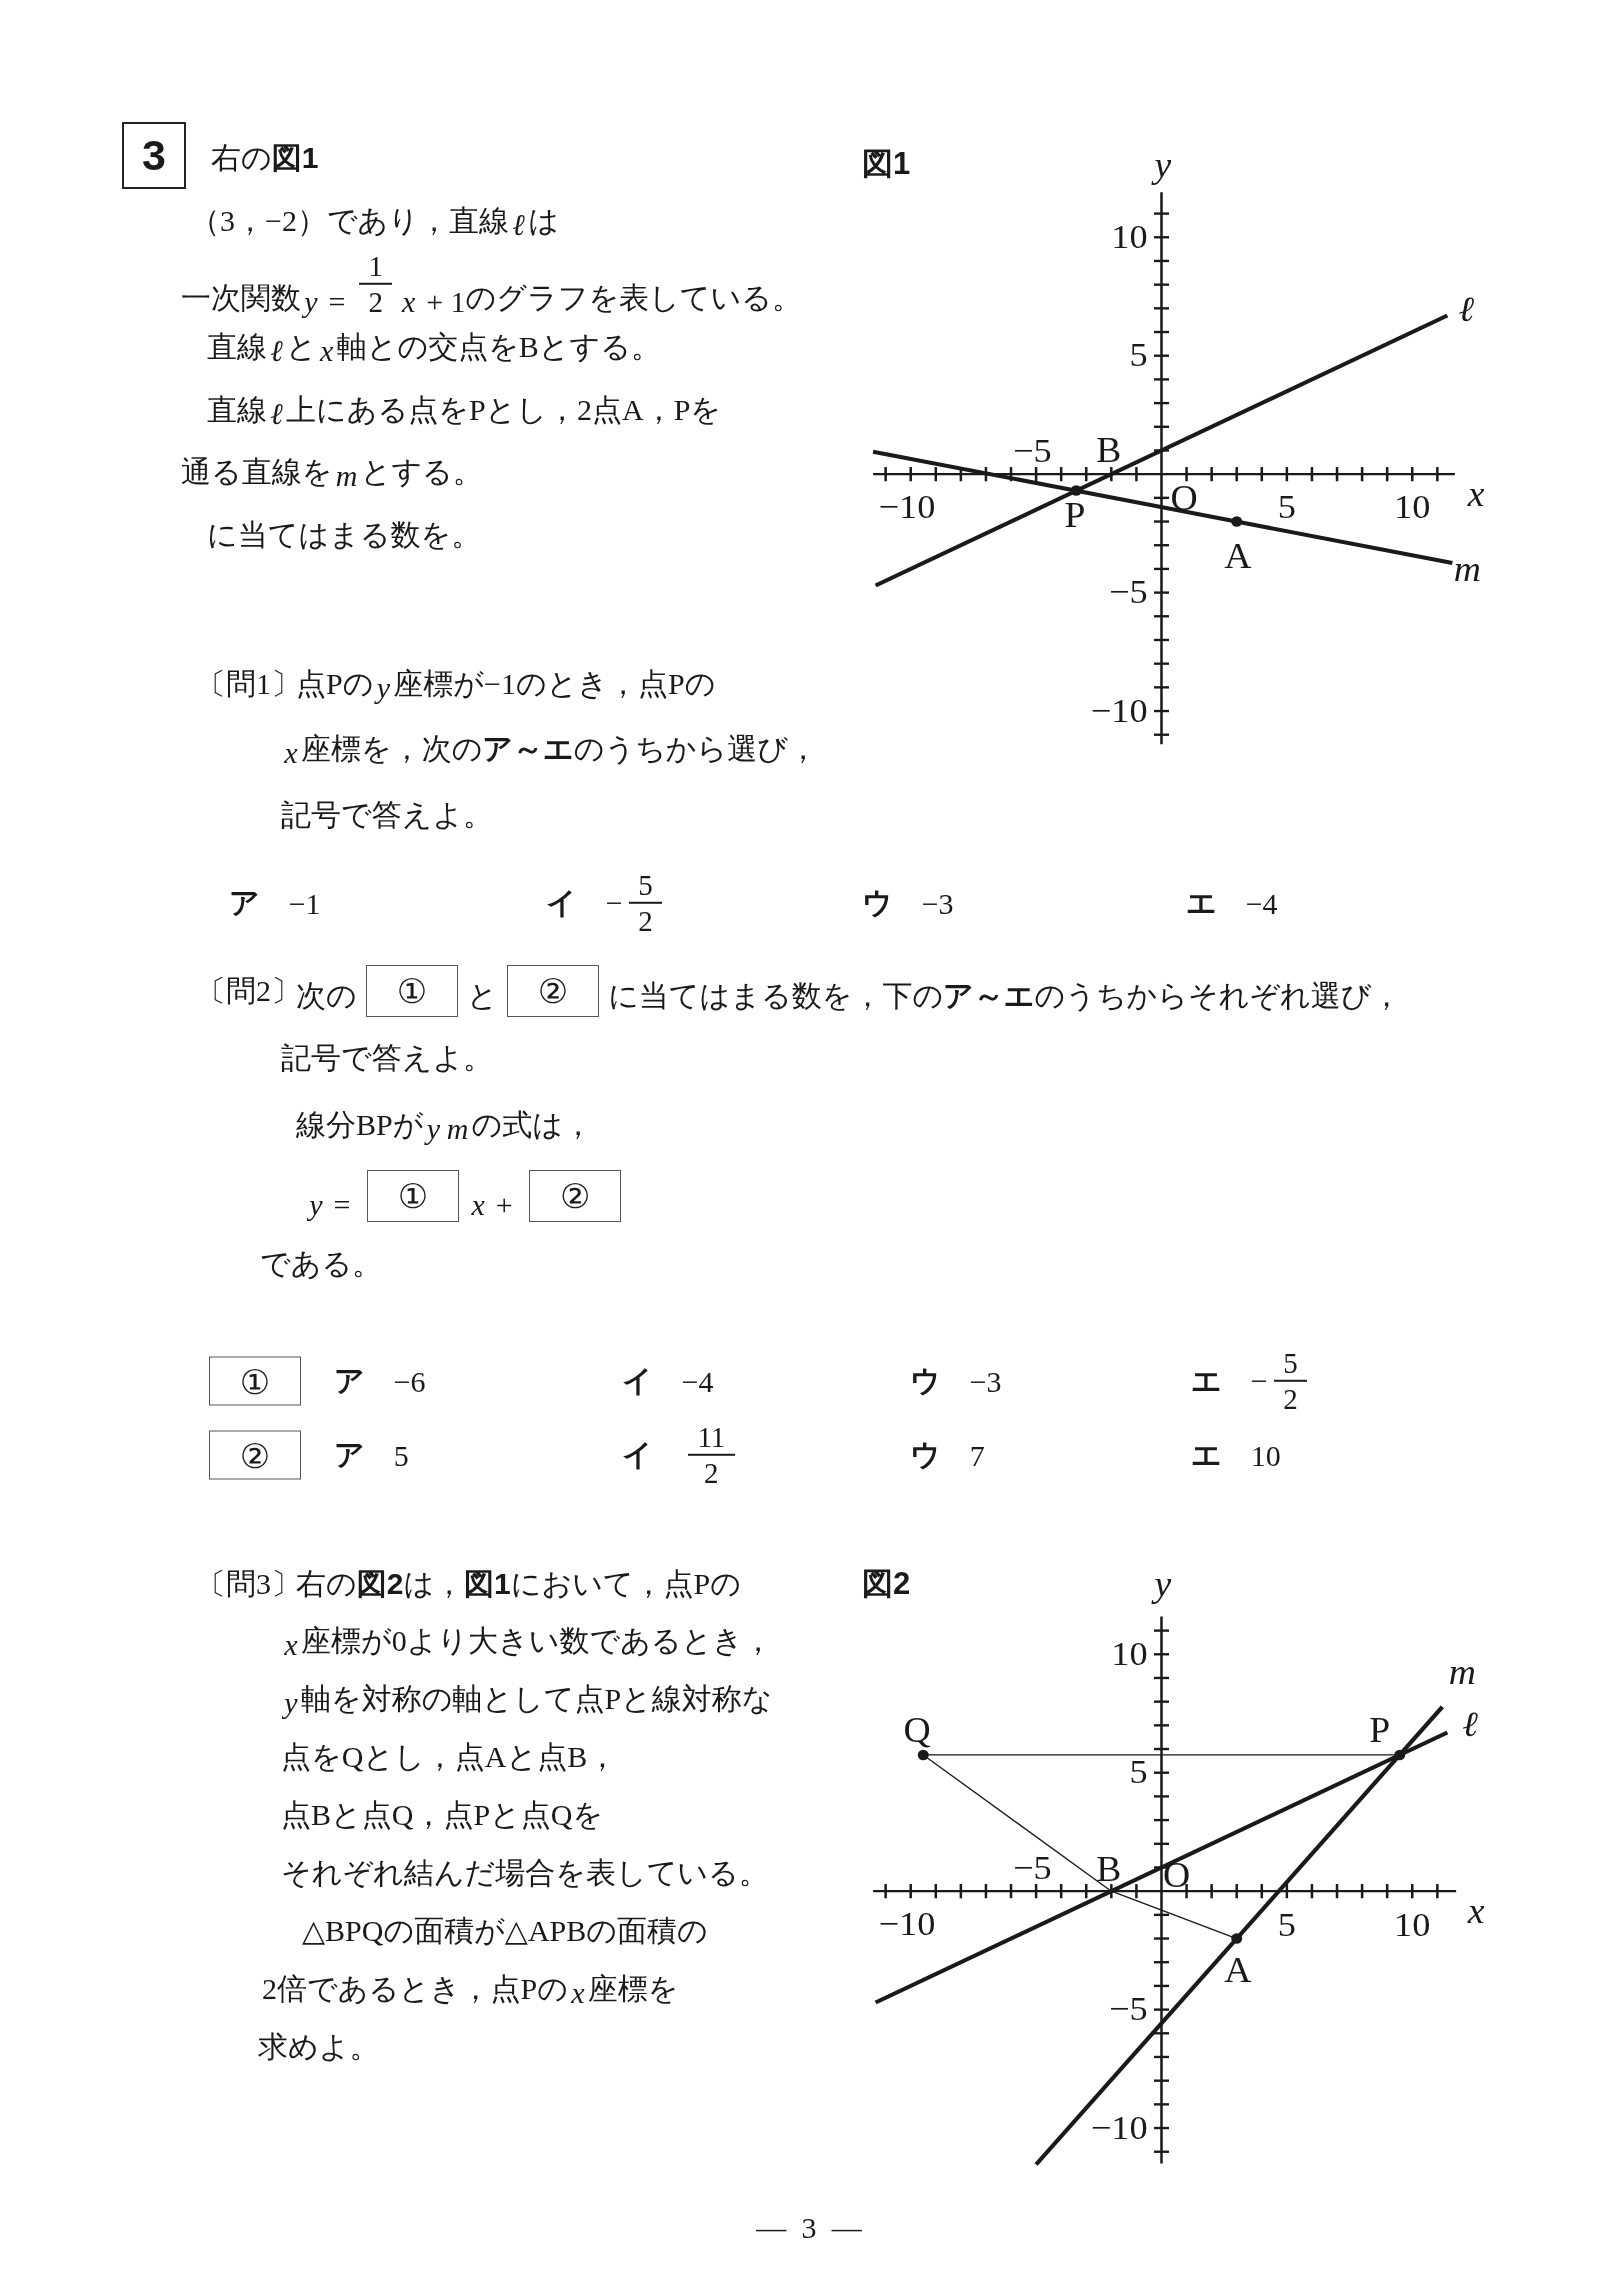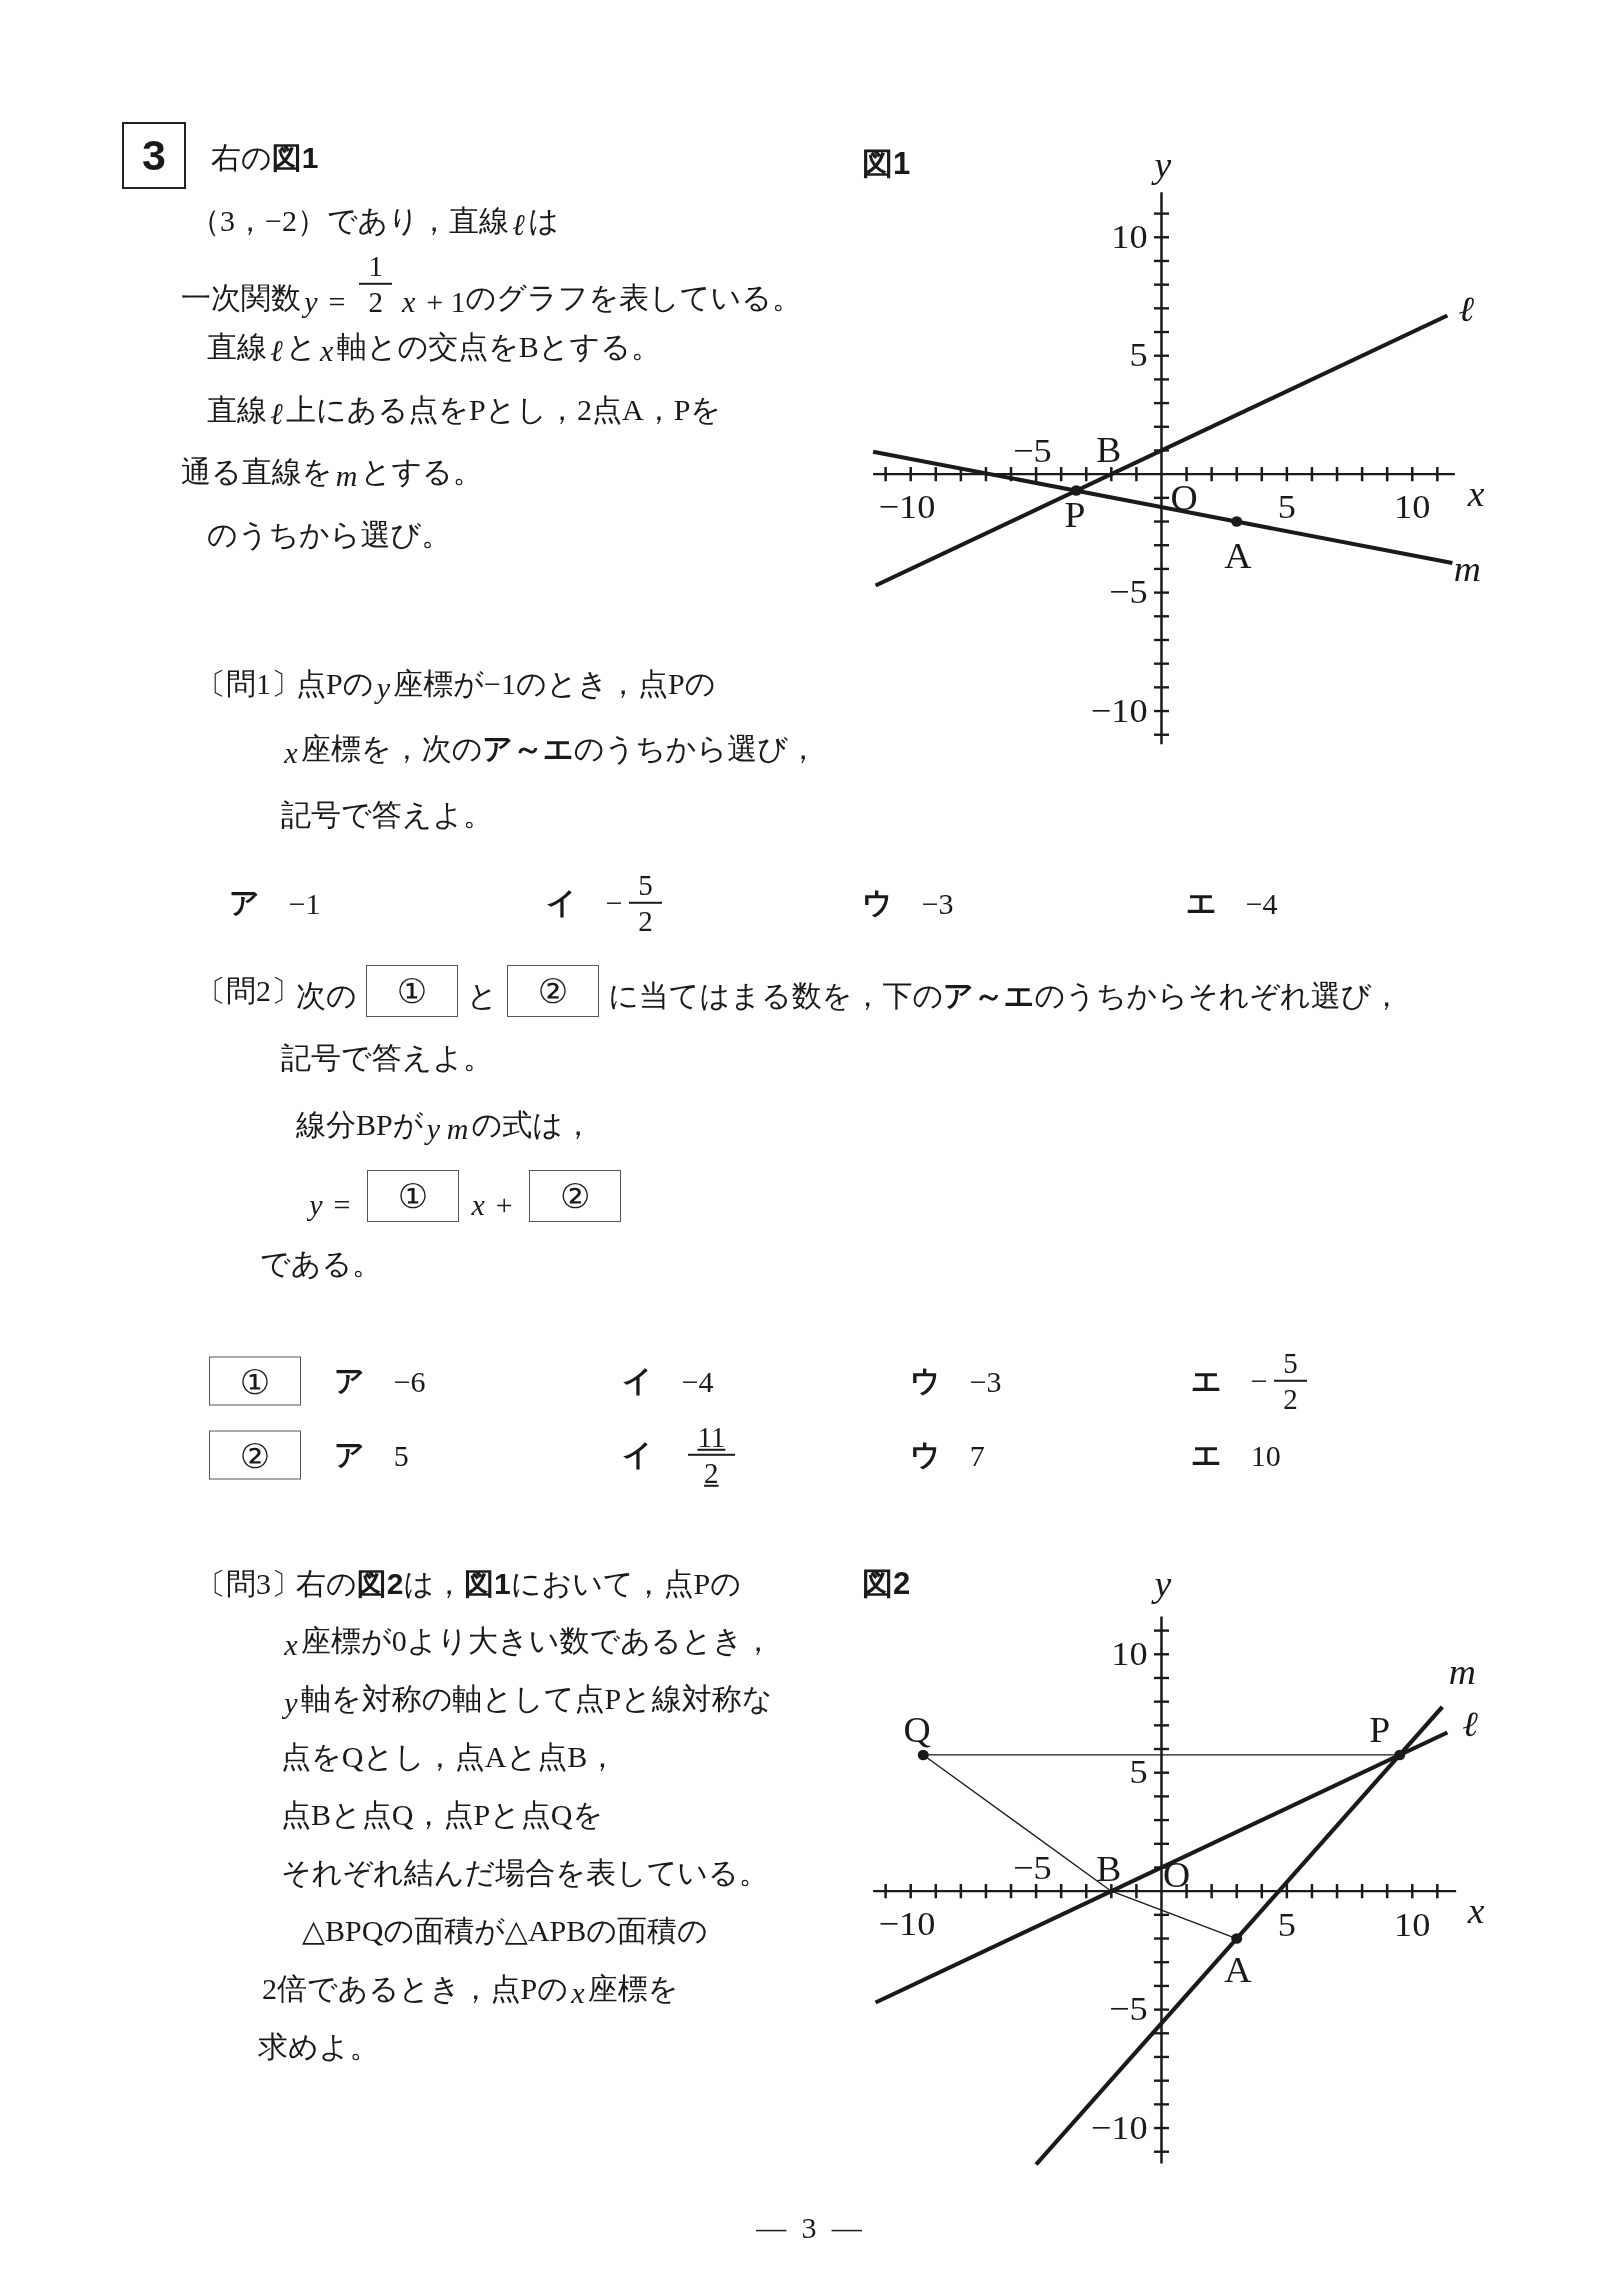--- a/index.html
+++ b/index.html
@@ -44,21 +44,21 @@
   <div class="numbox">
     <span>3</span>
   </div>
 
   <div class="tline" style="left:211px;top:158px"><span>右の</span><span class="bg">図1</span></div>
   <div class="tline" style="left:190px;top:221px"><span>（3，−2）であり，直線</span><span class="mi">ℓ</span><span>は</span></div>
   <div class="tline" style="left:181px;top:284px"><span>一次関数</span><span class="mi">y</span><span> = </span><span class="frac"><span class="fn">1</span><span class="fd">2</span></span><span class="mi">x</span><span> + 1</span><span>のグラフを表している。</span></div>
   <div class="tline" style="left:207px;top:347px"><span>直線</span><span class="mi">ℓ</span><span>と</span><span class="mi">x</span><span>軸との交点をBとする。</span></div>
   <div class="tline" style="left:207px;top:410px"><span>直線</span><span class="mi">ℓ</span><span>上にある点をPとし，2点A，Pを</span></div>
   <div class="tline" style="left:181px;top:472px"><span>通る直線を</span><span class="mi">m</span><span>とする。</span></div>
-  <div class="tline" style="left:207px;top:535px"><span>のうちから選び。</span></div>
+  <div class="tline" style="left:207px;top:535px"><span>に当てはまる数を。</span></div>
 
   <div class="figtitle" style="left:862px;top:164px">図1</div>
   <svg class="figsvg" style="left:843px;top:152px" width="647" height="623" viewBox="-12.7 -13.6 25.8 26.3" preserveAspectRatio="none">
       <line x1="-11.5" y1="0" x2="11.7" y2="0" class="axis"></line>
       <line x1="0" y1="11.4" x2="0" y2="-11.9" class="axis"></line>
       <line x1="-11" y1="0.3" x2="-11" y2="-0.3" class="axis"></line>
       <line x1="-0.3" y1="11" x2="0.3" y2="11" class="axis"></line>
       <line x1="-10" y1="0.3" x2="-10" y2="-0.3" class="axis"></line>
       <line x1="-0.3" y1="10" x2="0.3" y2="10" class="axis"></line>
       <line x1="-9" y1="0.3" x2="-9" y2="-0.3" class="axis"></line>
@@ -143,21 +143,21 @@
   <div class="chrow" style="top:1381px">
       <span class="cbox rowbox" style="left: 209px;">①</span>
       <span class="chitem" style="left: 334px;"><span class="bg lab">ア</span><span style="display: inline-flex; align-items: center;"><span>−6</span></span></span>
       <span class="chitem" style="left: 622px;"><span class="bg lab">イ</span><span style="display: inline-flex; align-items: center;"><span>−4</span></span></span>
       <span class="chitem" style="left: 910px;"><span class="bg lab">ウ</span><span style="display: inline-flex; align-items: center;"><span>−3</span></span></span>
       <span class="chitem" style="left: 1191px;"><span class="bg lab">エ</span><span style="display: inline-flex; align-items: center;"><span>−</span><span class="frac"><span class="fn">5</span><span class="fd">2</span></span></span></span>
     </div>
   <div class="chrow" style="top:1455px">
       <span class="cbox rowbox" style="left: 209px;">②</span>
       <span class="chitem" style="left: 334px;"><span class="bg lab">ア</span><span style="display: inline-flex; align-items: center;"><span>5</span></span></span>
-      <span class="chitem" style="left: 622px;"><span class="bg lab">イ</span><span style="display: inline-flex; align-items: flex-end; text-decoration: underline;"><span class="frac"><span class="fn">11</span><span class="fd">2</span></span></span></span>
+      <span class="chitem" style="left: 622px;"><span class="bg lab">イ</span><span style="display: inline-flex; align-items: flex-end;"><span class="frac"><span class="fn">11</span><span class="fd">2</span></span></span></span>
       <span class="chitem" style="left: 910px;"><span class="bg lab">ウ</span><span style="display: inline-flex; align-items: center;"><span>7</span></span></span>
       <span class="chitem" style="left: 1191px;"><span class="bg lab">エ</span><span style="display: inline-flex; align-items: center;"><span>10</span></span></span>
     </div>
 
   <div class="tline" style="left:196px;top:1584px"><span>〔問3〕</span></div>
   <div class="tline" style="left:296px;top:1584px"><span>右の</span><span class="bg">図2</span><span>は，</span><span class="bg">図1</span><span>において，点Pの</span></div>
   <div class="tline" style="left:281px;top:1641px"><span class="mi">x</span><span>座標が0より大きい数であるとき，</span></div>
   <div class="tline" style="left:281px;top:1699px"><span class="mi">y</span><span>軸を対称の軸として点Pと線対称な</span></div>
   <div class="tline" style="left:281px;top:1757px"><span>点をQとし，点Aと点B，</span></div>
   <div class="tline" style="left:281px;top:1815px"><span>点Bと点Q，点Pと点Qを</span></div>

